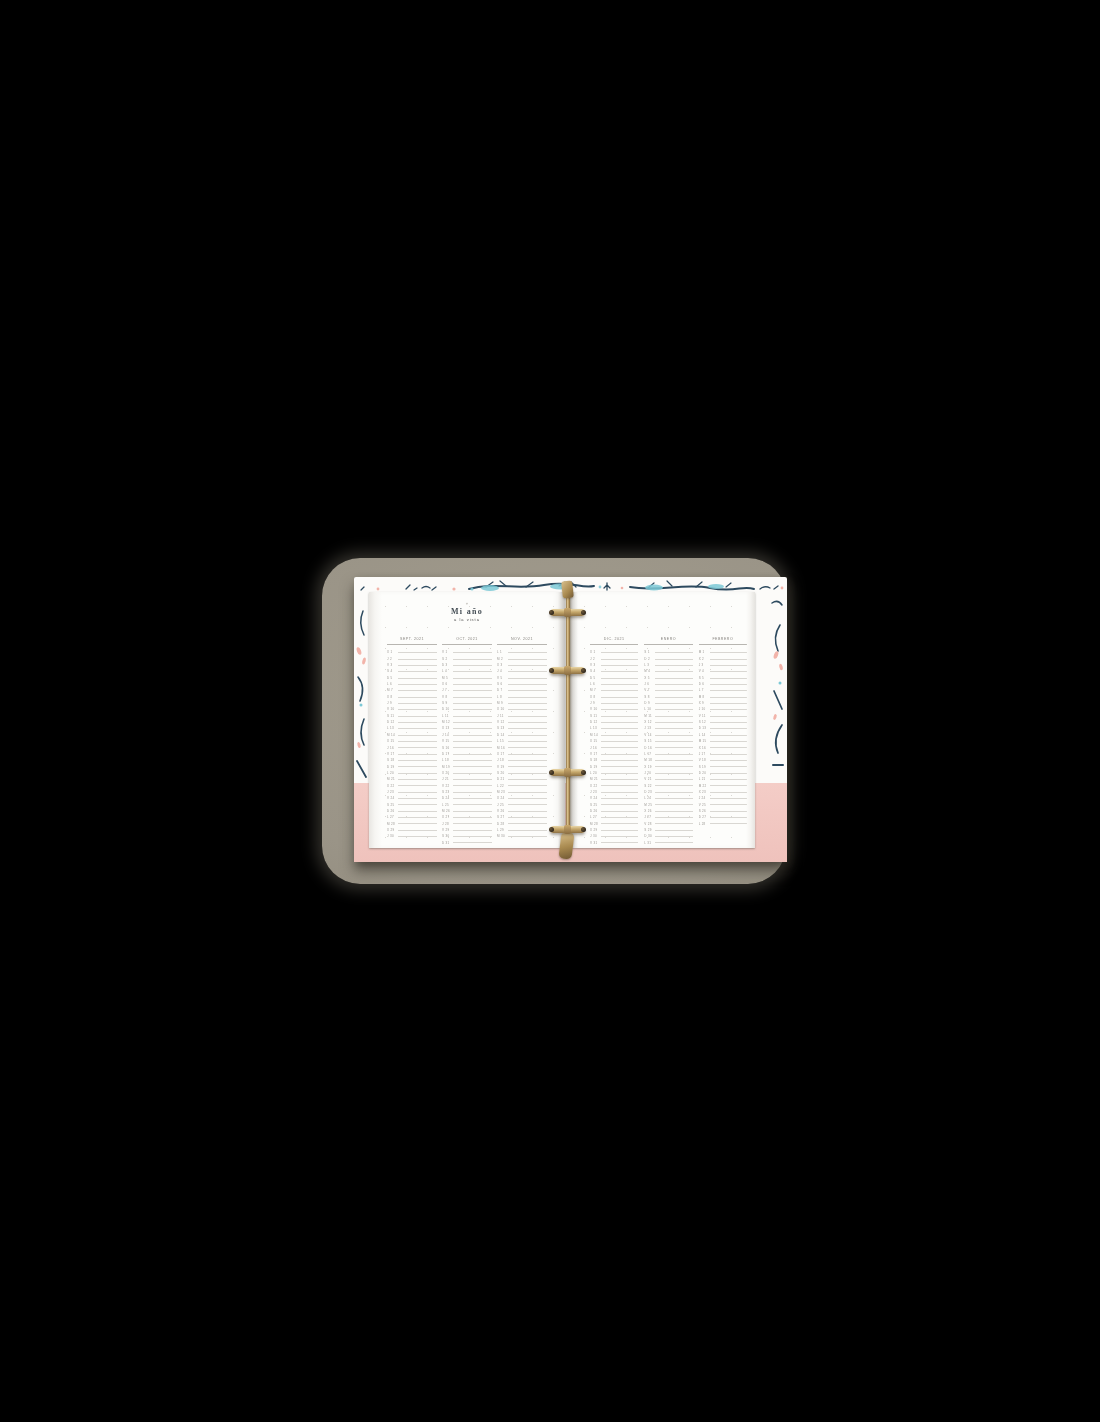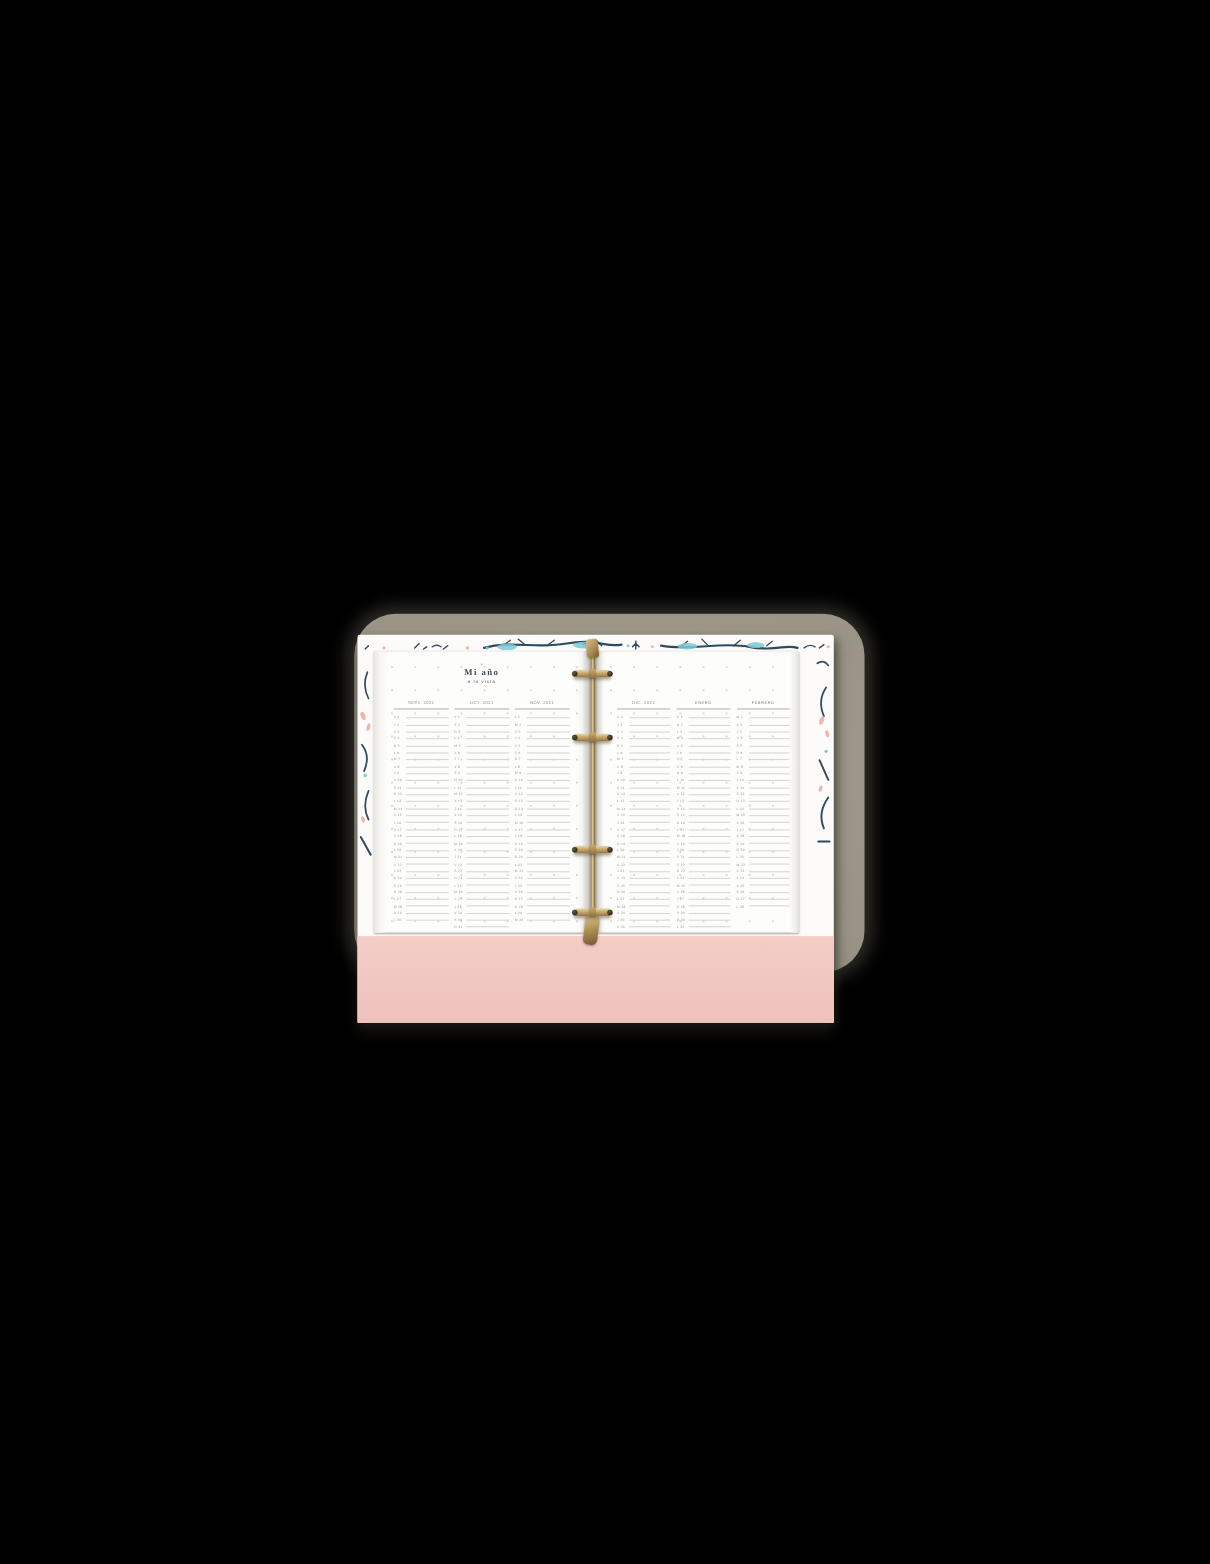--- a/index.html
+++ b/index.html
@@ -11,21 +11,21 @@
     --muted:#85827d; --line:#d9d7d2;
   }
   .stage{position:absolute;inset:0;background:#000;}
   .mat{
     position:absolute;left:322px;top:558px;width:464px;height:326px;
     border-radius:38px;
     background:radial-gradient(130% 120% at 50% 42%, #a29c8d 0%, var(--mat) 52%, #8e8879 82%, #7b766c 100%);
     box-shadow:0 0 16px 6px rgba(110,106,95,0.45);
   }
   .binder{
-    position:absolute;left:3px;top:19px;width:433px;height:353px;
+    position:absolute;left:32px;top:19px;width:433px;height:285px;
     background:#fcfbf9;border-radius:2px;
     box-shadow:0 9px 14px rgba(40,37,30,0.55), 3px 3px 7px rgba(40,37,30,0.35);
   }
   .cover-top{position:absolute;left:0;top:0;width:433px;height:18px;}
   .cover-left{position:absolute;left:0;top:18px;width:15px;height:190px;}
   .cover-right{position:absolute;right:0;top:18px;width:19px;height:185px;}
   .cover-pink{
     position:absolute;left:0;bottom:0;width:100%;height:79px;
     background:linear-gradient(var(--cover-pink), #efc2bc);
   }

